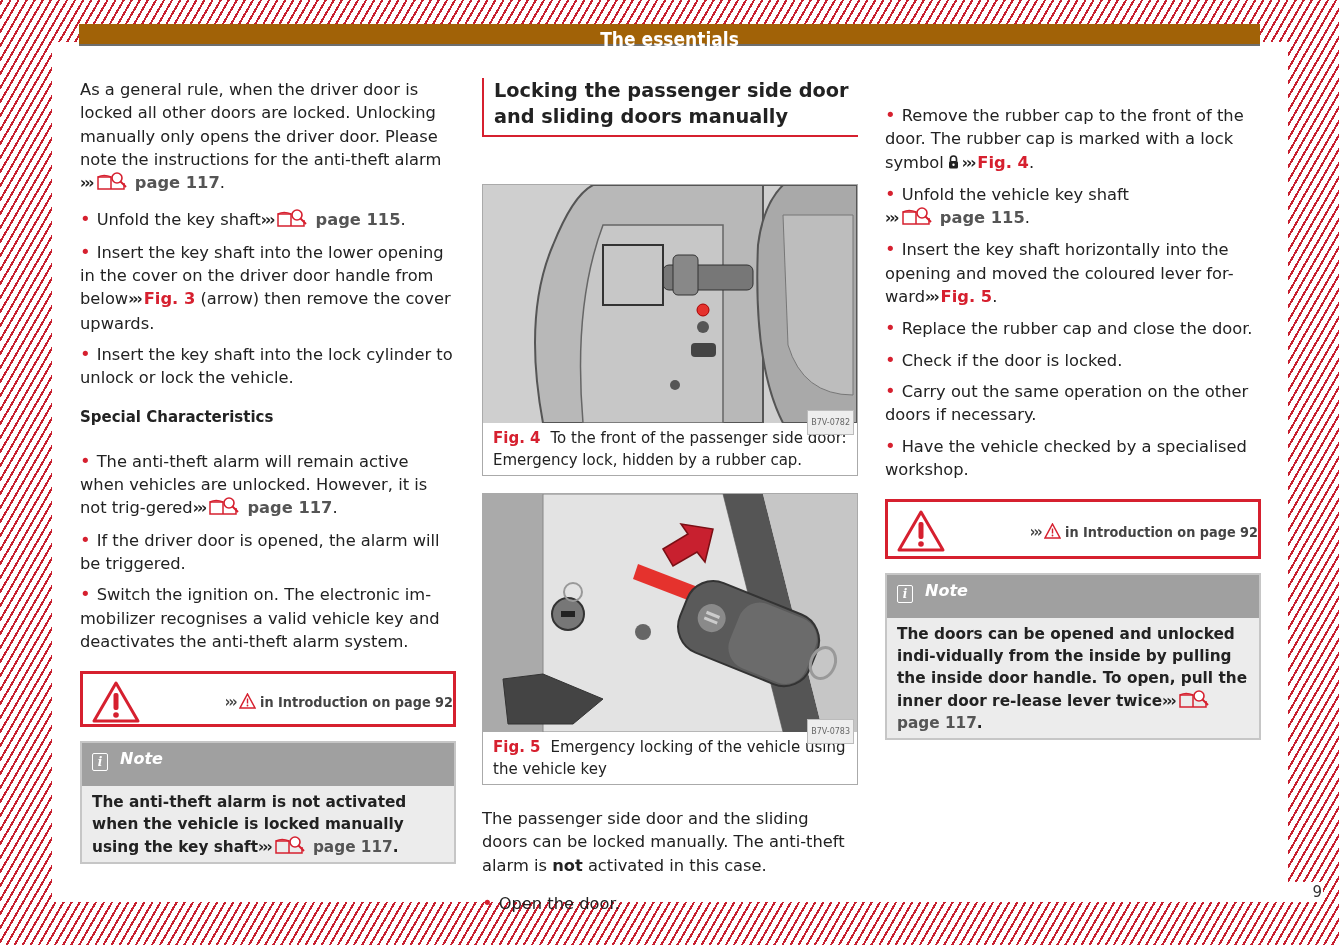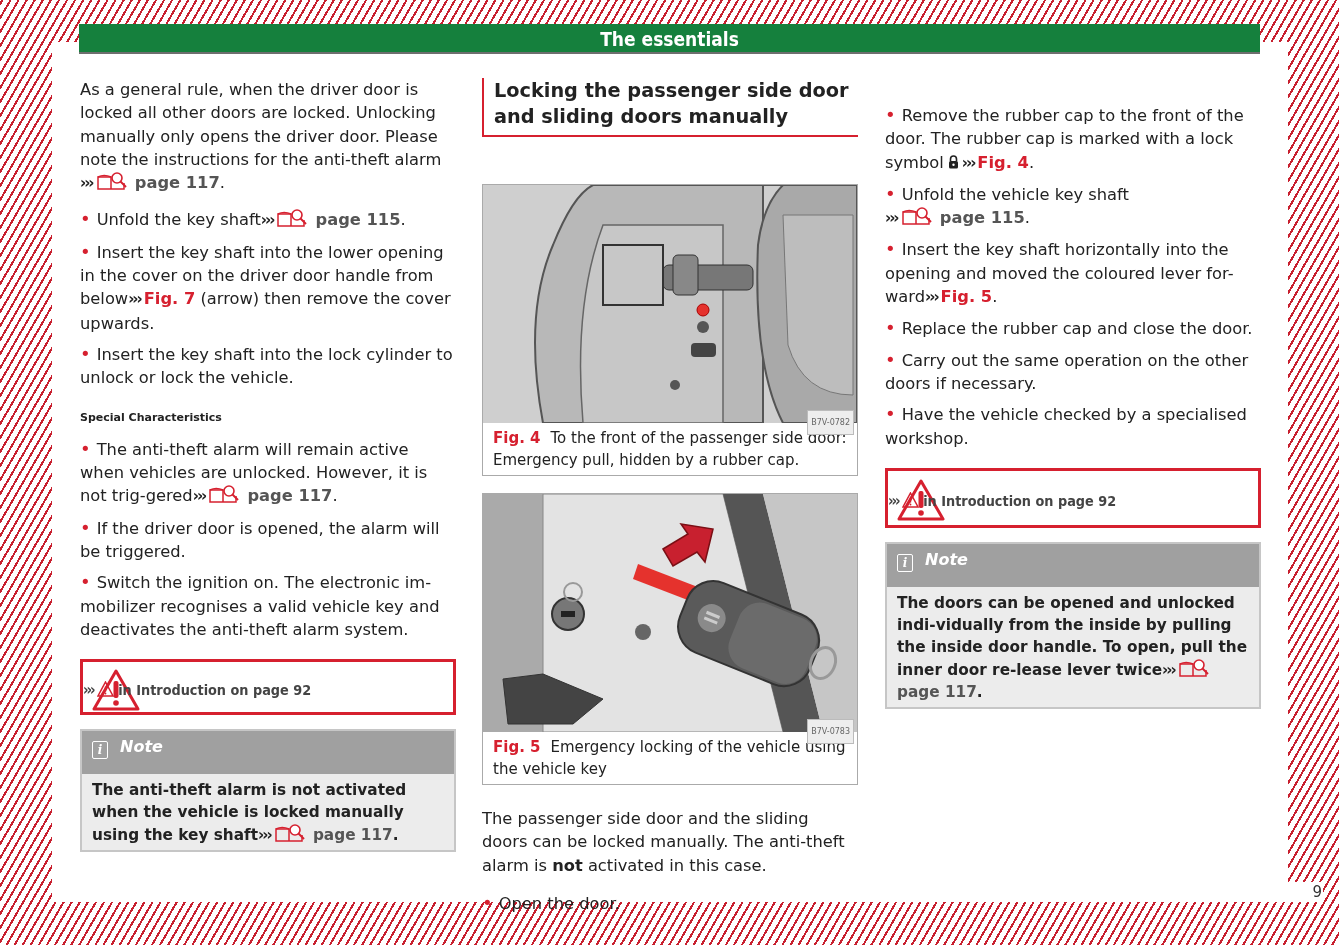--- a/index.html
+++ b/index.html
@@ -14,44 +14,44 @@
     background: #fff;
   }
   .pagenum-white {
     position: absolute; left: 1287px; top: 882px; width: 36px; height: 20px; background: #fff;
   }
   .page-number {
     position: absolute; left: 1300px; top: 883px; width: 22px; text-align: right;
     font-size: 15px; color: #333; font-family: "DejaVu Sans", sans-serif;
   }
   .header-bar {
-    position: absolute; left: 79px; top: 24px; width: 1181px; height: 30px;
-    background: #15803d; color: #fff; text-align: center;
+    position: absolute; left: 79px; top: 24px; width: 1181px; height: 22px;
+    background: #a16207; color: #fff; text-align: center;
     font-size: 19px; font-weight: bold; line-height: 31px;
     font-family: "DejaVu Sans Condensed", "DejaVu Sans", sans-serif;
     border-bottom: 2px solid #6e6e6e; box-sizing: border-box;
   }
   .col { position: absolute; top: 78px; font-size: 16.3px; line-height: 23.3px; }
   .col1 { left: 80px; width: 376px; }
   .col2 { left: 482px; width: 376px; }
   .col3 { left: 885px; width: 376px; margin-top: 25px; }
   p { margin: 0 0 7px 0; }
   .bullet::before { content: "\2022"; color: #d6202f; margin-right: 6px; font-size: 18px; }
   .arr { font-weight: bold; letter-spacing: -2px; margin-right: 3px; font-size: 15px; }
   .figref { color: #d6202f; font-weight: bold; }
   .pgref { color: #555; font-weight: bold; }
   .bookicon { display: inline-block; width: 34px; height: 20px; vertical-align: -3px; }
-  .subhead { font-weight: bold; margin-top: 16px; margin-bottom: 8px; font-size: 11px; }
+  .subhead { font-weight: bold; margin-top: 16px; margin-bottom: 20px; font-size: 15px; }
   .warn-box {
     border: 3px solid #d6202f; height: 56px; position: relative; box-sizing: border-box;
     margin-top: 16px; background: #fff;
   }
   .warn-box .big { position: absolute; left: 8px; top: 6px; width: 50px; height: 44px; }
   .warn-box .txt {
-    position: absolute; left: 0; right: 0; top: 17px; text-align: left; font-size: 14.3px;
+    position: absolute; left: 0; right: 0; top: 17px; text-align: right; font-size: 14.3px;
     font-weight: bold; color: #444; font-family: "DejaVu Sans Condensed", "DejaVu Sans", sans-serif;
   }
   .warn-box .txt .small { display: inline-block; width: 17px; height: 16px; vertical-align: -2px; }
   .note-box { margin-top: 14px; border: 2px solid #c6c6c6; background: #ececec; }
   .note-head {
     background: #a0a0a0; color: #fff; height: 43px; line-height: 31px; font-weight: bold;
     font-size: 16px; padding-left: 10px; font-style: italic;
   }
   .note-head .ico {
     display: inline-block; width: 14px; height: 16px; border: 1.5px solid #fff; border-radius: 2px;
@@ -98,21 +98,21 @@
   <p style="margin-top:12px">
     <span class="bullet">Unfold the key shaft</span><span class="arr">›››</span><svg class="bookicon" viewBox="0 0 34 20">
         <path d="M2 6 L2 18 L15 18 L15 6 Z M15 18 L28 18 L28 12" fill="none" stroke="#d6202f" stroke-width="1.5"></path>
         <path d="M2 6 Q8 3 15 6" fill="none" stroke="#d6202f" stroke-width="1.5"></path>
         <circle cx="21" cy="7" r="5" fill="#fff" stroke="#d6202f" stroke-width="1.6"></circle>
         <line x1="24.5" y1="10.5" x2="30" y2="16" stroke="#d6202f" stroke-width="2"></line>
       </svg>
     <a class="pgref">page 115</a><span>.</span>
   </p>
   <p>
-    <span class="bullet">Insert the key shaft into the lower opening in the cover on the driver door handle from below</span><span class="arr">›››</span><a class="figref">Fig. 7</a><span> (arrow) then remove the cover upwards.</span>
+    <span class="bullet">Insert the key shaft into the lower opening in the cover on the driver door handle from below</span><span class="arr">›››</span><a class="figref">Fig. 3</a><span> (arrow) then remove the cover upwards.</span>
   </p>
   <p>
     <span class="bullet">Insert the key shaft into the lock cylinder to unlock or lock the vehicle.</span>
   </p>
 
   <div class="subhead">Special Characteristics</div>
 
   <p>
     <span class="bullet">The anti-theft alarm will remain active when vehicles are unlocked. However, it is not trig-gered</span><span class="arr">›››</span><svg class="bookicon" viewBox="0 0 34 20">
         <path d="M2 6 L2 18 L15 18 L15 6 Z M15 18 L28 18 L28 12" fill="none" stroke="#d6202f" stroke-width="1.5"></path>
@@ -172,21 +172,21 @@
       <rect x="180" y="80" width="90" height="25" rx="6" fill="#777" stroke="#333"></rect>
       <rect x="190" y="70" width="25" height="40" rx="5" fill="#888" stroke="#333"></rect>
       <rect x="120" y="60" width="60" height="60" fill="none" stroke="#333" stroke-width="2"></rect>
       <circle cx="220" cy="125" r="6" fill="#e5322d" stroke="#a00"></circle>
       <circle cx="220" cy="142" r="6" fill="#555"></circle>
       <rect x="208" y="158" width="25" height="14" rx="4" fill="#444"></rect>
       <circle cx="192" cy="200" r="5" fill="#555"></circle>
     </svg>
     <div class="fig-code" style="right:3px; top:225px;">B7V-0782</div>
     <div class="fig-caption">
-      <span class="label">Fig. 4</span><span>To the front of the passenger side door: Emergency pull, hidden by a rubber cap.</span>
+      <span class="label">Fig. 4</span><span>To the front of the passenger side door: Emergency lock, hidden by a rubber cap.</span>
     </div>
   </div>
 
   <div class="fig" style="position:relative;">
     <svg width="374" height="238" viewBox="0 0 374 238">
       <rect width="374" height="238" fill="#d9d9d9"></rect>
       <rect x="0" y="0" width="60" height="238" fill="#aaa"></rect>
       <path d="M60 0 L240 0 L300 238 L60 238 Z" fill="#e3e3e3" stroke="#888"></path>
       <path d="M240 0 L280 0 L340 238 L300 238 Z" fill="#555"></path>
       <path d="M280 0 L374 0 L374 238 L340 238 Z" fill="#c6c6c6"></path>
@@ -236,20 +236,21 @@
         <path d="M2 6 Q8 3 15 6" fill="none" stroke="#d6202f" stroke-width="1.5"></path>
         <circle cx="21" cy="7" r="5" fill="#fff" stroke="#d6202f" stroke-width="1.6"></circle>
         <line x1="24.5" y1="10.5" x2="30" y2="16" stroke="#d6202f" stroke-width="2"></line>
       </svg>
     <a class="pgref">page 115</a><span>.</span>
   </p>
   <p>
     <span class="bullet">Insert the key shaft horizontally into the opening and moved the coloured lever for-ward</span><span class="arr">›››</span><a class="figref">Fig. 5</a><span>.</span>
   </p>
   <p><span class="bullet">Replace the rubber cap and close the door.</span></p>
+  <p><span class="bullet">Check if the door is locked.</span></p>
   <p><span class="bullet">Carry out the same operation on the other doors if necessary.</span></p>
   <p><span class="bullet">Have the vehicle checked by a specialised workshop.</span></p>
 
   <div class="warn-box" style="width:376px; margin-top:18px; height:60px;">
     <svg class="big" viewBox="0 0 50 44" style="top:7px;">
         <path d="M25 3 L47 41 L3 41 Z" fill="none" stroke="#d6202f" stroke-width="3" stroke-linejoin="round"></path>
         <rect x="22.5" y="13" width="5" height="17" rx="2" fill="#d6202f"></rect>
         <circle cx="25" cy="35" r="2.8" fill="#d6202f"></circle>
       </svg>
     <div class="txt" style="top:19px;">

